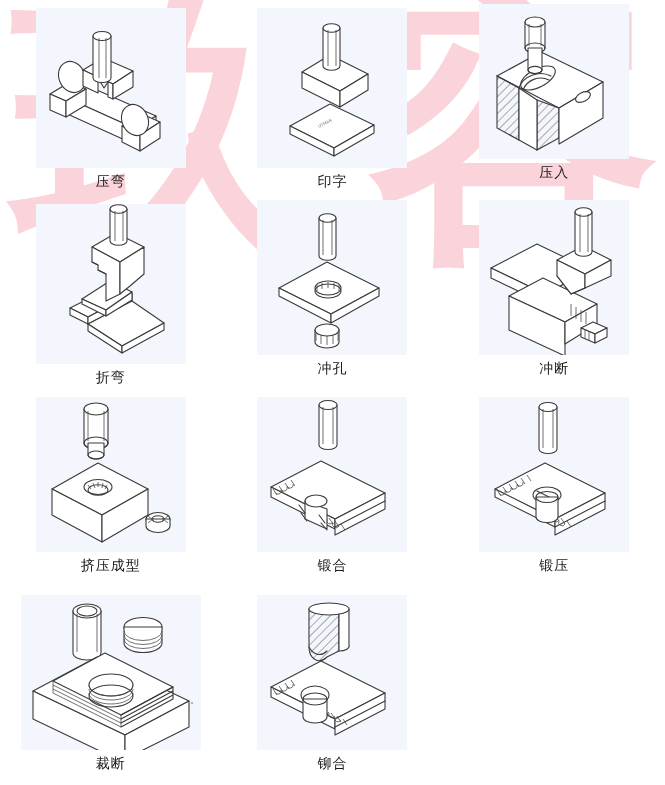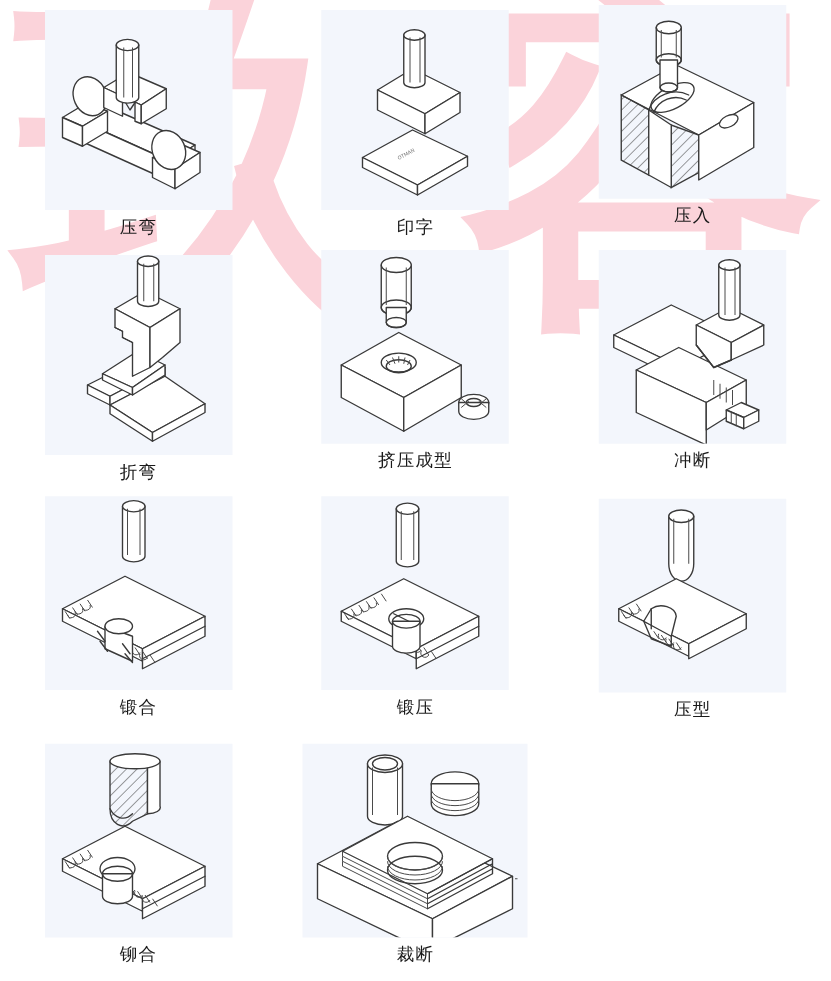--- a/index.html
+++ b/index.html
@@ -200,20 +200,75 @@
           <path class="ln" d="M56 58 L62 61 M62 66 L70 70"></path>
 
           <path class="fl" d="M74 5 L74 37 A8.5 4.2 0 0 0 91 37 L91 5 Z"></path>
           <ellipse class="fl" cx="82.5" cy="5" rx="8.5" ry="4.2"></ellipse>
           <path class="thin" d="M79 7 L79 37 M87 7 L87 37"></path>
         </svg>
       </div>
       <div class="caption">折弯</div>
     </div>
 
+    <div class="cell r2">
+      <div class="panel">
+        <svg viewBox="0 0 150 155" width="150" height="155">
+
+          <path class="fl" d="M62 18 L62 56 A8.5 4.2 0 0 0 79 56 L79 18 Z"></path>
+          <ellipse class="fl" cx="70.5" cy="18" rx="8.5" ry="4.2"></ellipse>
+          <path class="thin" d="M66 20 L66 55 M75 20 L75 55"></path>
+
+          <path class="fl" d="M22 88 L70 62 L122 88 L74 114 Z"></path>
+          <path class="fl" d="M22 88 L22 96 L74 123 L74 114 Z"></path>
+          <path class="fl" d="M74 114 L122 88 L122 96 L74 123 Z"></path>
+
+          <ellipse class="fl" cx="71" cy="88" rx="13" ry="7"></ellipse>
+          <ellipse class="ln" cx="71" cy="91" rx="13" ry="7"></ellipse>
+          <path class="thin" d="M60 85 L60 91 M65 83 L65 89 M71 82 L71 88 M77 83 L77 89 M82 85 L82 91"></path>
+
+          <path class="fl" d="M58 130 L58 142 A12 6 0 0 0 82 142 L82 130 Z"></path>
+          <ellipse class="fl" cx="70" cy="130" rx="12" ry="6"></ellipse>
+          <path class="thin" d="M59 133 L59 141 M64 135 L64 144 M70 136 L70 145 M76 135 L76 144 M81 133 L81 141"></path>
+        </svg>
+      </div>
+      <div class="caption">冲孔</div>
+    </div>
+
+    <div class="cell r2">
+      <div class="panel">
+        <svg viewBox="0 0 150 155" width="150" height="155">
+
+          <path class="fl" d="M12 68 L58 44 L112 70 L66 94 Z"></path>
+          <path class="fl" d="M12 68 L12 78 L66 104 L66 94 Z"></path>
+          <path class="fl" d="M66 94 L112 70 L112 80 L66 104 Z"></path>
+
+          <path class="fl" d="M30 96 L64 78 L118 104 L86 122 Z"></path>
+          <path class="fl" d="M30 96 L30 130 L86 156 L86 122 Z"></path>
+          <path class="fl" d="M86 122 L118 104 L118 124 L86 144 Z"></path>
+
+          <path class="thin" d="M92 104 L92 116 M97 107 L97 119 M102 110 L102 122 M107 112 L107 124"></path>
+
+          <path class="fl" d="M78 60 L104 46 L132 60 L106 74 Z"></path>
+          <path class="fl" d="M78 60 L78 76 L92 94 L106 88 L106 74 Z"></path>
+          <path class="fl" d="M106 74 L132 60 L132 76 L106 88 Z"></path>
+          <path class="ln" d="M78 76 L92 94 L106 88"></path>
+
+          <path class="fl" d="M96 12 L96 52 A8.5 4.2 0 0 0 113 52 L113 12 Z"></path>
+          <ellipse class="fl" cx="104.5" cy="12" rx="8.5" ry="4.2"></ellipse>
+          <path class="thin" d="M101 14 L101 52 M109 14 L109 52"></path>
+
+          <path class="fl" d="M102 128 L114 122 L128 128 L116 134 Z"></path>
+          <path class="fl" d="M102 128 L102 137 L116 143 L116 134 Z"></path>
+          <path class="fl" d="M116 134 L128 128 L128 137 L116 143 Z"></path>
+          <path class="thin" d="M106 130 L106 139 M110 132 L110 141"></path>
+        </svg>
+      </div>
+      <div class="caption">冲断</div>
+    </div>
 
     <div class="cell r3">
       <div class="panel">
         <svg viewBox="0 0 150 155" width="150" height="155">
 
           <path class="fl" d="M48 12 L48 46 A12 6 0 0 0 72 46 L72 12 Z"></path>
           <ellipse class="fl" cx="60" cy="12" rx="12" ry="6"></ellipse>
           <ellipse class="ln" cx="60" cy="46" rx="12" ry="6"></ellipse>
           <path class="fl" d="M52 46 L52 58 A8 4 0 0 0 68 58 L68 46 Z"></path>
           <ellipse class="ln" cx="60" cy="58" rx="8" ry="4"></ellipse>
@@ -229,52 +284,20 @@
 
           <ellipse class="fl" cx="122" cy="122" rx="12" ry="6.5"></ellipse>
           <path class="fl" d="M110 122 L110 129 A12 6.5 0 0 0 134 129 L134 122 Z"></path>
           <ellipse class="ln" cx="122" cy="122" rx="6" ry="3.2"></ellipse>
           <path class="thin" d="M112 119 L118 124 M132 119 L126 124 M112 126 L118 121 M132 126 L126 121"></path>
         </svg>
       </div>
       <div class="caption">挤压成型</div>
     </div>
 
-    <div class="cell r2">
-      <div class="panel">
-        <svg viewBox="0 0 150 155" width="150" height="155">
-
-          <path class="fl" d="M12 68 L58 44 L112 70 L66 94 Z"></path>
-          <path class="fl" d="M12 68 L12 78 L66 104 L66 94 Z"></path>
-          <path class="fl" d="M66 94 L112 70 L112 80 L66 104 Z"></path>
-
-          <path class="fl" d="M30 96 L64 78 L118 104 L86 122 Z"></path>
-          <path class="fl" d="M30 96 L30 130 L86 156 L86 122 Z"></path>
-          <path class="fl" d="M86 122 L118 104 L118 124 L86 144 Z"></path>
-
-          <path class="thin" d="M92 104 L92 116 M97 107 L97 119 M102 110 L102 122 M107 112 L107 124"></path>
-
-          <path class="fl" d="M78 60 L104 46 L132 60 L106 74 Z"></path>
-          <path class="fl" d="M78 60 L78 76 L92 94 L106 88 L106 74 Z"></path>
-          <path class="fl" d="M106 74 L132 60 L132 76 L106 88 Z"></path>
-          <path class="ln" d="M78 76 L92 94 L106 88"></path>
-
-          <path class="fl" d="M96 12 L96 52 A8.5 4.2 0 0 0 113 52 L113 12 Z"></path>
-          <ellipse class="fl" cx="104.5" cy="12" rx="8.5" ry="4.2"></ellipse>
-          <path class="thin" d="M101 14 L101 52 M109 14 L109 52"></path>
-
-          <path class="fl" d="M102 128 L114 122 L128 128 L116 134 Z"></path>
-          <path class="fl" d="M102 128 L102 137 L116 143 L116 134 Z"></path>
-          <path class="fl" d="M116 134 L128 128 L128 137 L116 143 Z"></path>
-          <path class="thin" d="M106 130 L106 139 M110 132 L110 141"></path>
-        </svg>
-      </div>
-      <div class="caption">冲断</div>
-    </div>
-
     <div class="cell r3">
       <div class="panel">
         <svg viewBox="0 0 150 155" width="150" height="155">
 
           <path class="fl" d="M62 8 L62 48 A9 4.5 0 0 0 80 48 L80 8 Z"></path>
           <ellipse class="fl" cx="71" cy="8" rx="9" ry="4.5"></ellipse>
           <path class="thin" d="M66 10 L66 47 M76 10 L76 47"></path>
 
           <path class="fl" d="M14 90 L64 64 L128 96 L78 122 Z"></path>
           <path class="fl" d="M14 90 L14 100 L78 132 L78 122 Z"></path>
@@ -318,45 +341,50 @@
 
           <ellipse class="fl" cx="68" cy="98" rx="14" ry="8"></ellipse>
           <path class="ln" d="M58 94 L78 104"></path>
           <path class="fl" d="M57 100 L57 120 A11 5.5 0 0 0 79 120 L79 100 Z"></path>
           <ellipse class="ln" cx="68" cy="100" rx="11" ry="5.5"></ellipse>
         </svg>
       </div>
       <div class="caption">锻压</div>
     </div>
 
-    <div class="cell r4">
-      <div class="panel">
-        <svg viewBox="0 0 150 155" width="150" height="155">
-
-          <path class="fl" d="M56 14 L56 52 A10 14 0 0 0 76 52 L76 14 Z"></path>
-          <ellipse class="fl" cx="66" cy="14" rx="10" ry="5"></ellipse>
-          <path class="thin" d="M60 16 L60 52 M72 16 L72 52"></path>
-
-          <path class="fl" d="M16 88 L62 64 L118 92 L72 116 Z"></path>
-          <path class="fl" d="M16 88 L16 98 L72 126 L72 116 Z"></path>
-          <path class="fl" d="M72 116 L118 92 L118 104 L72 128 Z"></path>
-
-          <g class="thin">
-            <path d="M18 90 L22 96 M24 87 L28 93 M30 84 L34 90"></path>
-            <path d="M20 93 A3 3 0 0 0 26 91 M26 90 A3 3 0 0 0 32 88"></path>
-            <path d="M44 106 L48 112 M50 109 L54 115 M56 112 L60 118 M62 115 L66 121"></path>
-            <path d="M48 108 A3 3 0 0 0 54 111 M54 112 A3 3 0 0 0 60 115 M60 116 A3 3 0 0 0 66 119"></path>
-          </g>
-
-          <path class="fl" d="M36 98 L42 88 A12 9 0 0 1 62 94 L58 110 Z"></path>
-          <path class="ln" d="M36 98 L42 112 L58 118 L58 110"></path>
-          <path class="ln" d="M42 88 L42 104"></path>
-        </svg>
-      </div>
-      <div class="caption">压型</div>
+
+    <div class="cell r4 r4w">
+      <div class="panel">
+        <svg viewBox="0 0 180 155" width="180" height="155">
+
+          <path class="fl" d="M52 16 L52 58 A14 7 0 0 0 80 58 L80 16 Z"></path>
+          <ellipse class="fl" cx="66" cy="16" rx="14" ry="7"></ellipse>
+          <ellipse class="ln" cx="66" cy="16" rx="10" ry="5"></ellipse>
+          <path class="thin" d="M56 19 L56 57 M76 19 L76 57"></path>
+
+          <ellipse class="fl" cx="122" cy="32" rx="19" ry="9.5"></ellipse>
+          <path class="fl" d="M103 32 L103 48 A19 9.5 0 0 0 141 48 L141 32 Z"></path>
+          <path class="thin" d="M103 36 A19 9.5 0 0 0 141 36 M103 40 A19 9.5 0 0 0 141 40 M103 44 A19 9.5 0 0 0 141 44"></path>
+
+          <path class="fl" d="M12 96 L76 62 L168 106 L104 140 Z"></path>
+          <path class="fl" d="M12 96 L12 124 L104 168 L104 140 Z"></path>
+          <path class="fl" d="M104 140 L168 106 L168 132 L104 164 Z"></path>
+
+          <path class="fl" d="M32 86 L84 58 L152 92 L100 120 Z"></path>
+          <path class="thin" d="M32 86 L32 90 L100 124 L100 120 M32 90 L32 94 L100 128 L100 124 M32 94 L32 98 L100 132 L100 128"></path>
+          <path class="ln" d="M100 120 L152 92 L152 96 L100 124 M152 96 L152 100 L100 128 M152 100 L152 104 L100 132"></path>
+
+          <ellipse class="fl" cx="90" cy="90" rx="22" ry="11"></ellipse>
+          <path class="thin" d="M68 90 A22 11 0 0 0 112 90 M68 94 A22 11 0 0 0 112 94 M68 98 A22 11 0 0 0 112 98"></path>
+          <ellipse class="ln" cx="90" cy="101" rx="22" ry="11"></ellipse>
+
+          <path class="thin" d="M170 108 L172 108"></path>
+        </svg>
+      </div>
+      <div class="caption">裁断</div>
     </div>
 
     <div class="cell r4">
       <div class="panel">
         <svg viewBox="0 0 150 155" width="150" height="155">
           <defs>
             <pattern id="hatchB" width="6" height="6" patternUnits="userSpaceOnUse" patternTransform="rotate(45)">
               <line x1="0" y1="0" x2="0" y2="6" stroke="#3a3a3a" stroke-width="0.8"></line>
             </pattern>
           </defs>
@@ -379,45 +407,14 @@
           </g>
 
           <ellipse class="fl" cx="58" cy="100" rx="14" ry="9"></ellipse>
           <path class="fl" d="M46 104 L46 122 A12 6 0 0 0 70 122 L70 104 Z"></path>
           <ellipse class="ln" cx="58" cy="104" rx="12" ry="6"></ellipse>
         </svg>
       </div>
       <div class="caption">铆合</div>
     </div>
 
-    <div class="cell r4 r4w">
-      <div class="panel">
-        <svg viewBox="0 0 180 155" width="180" height="155">
-
-          <path class="fl" d="M52 16 L52 58 A14 7 0 0 0 80 58 L80 16 Z"></path>
-          <ellipse class="fl" cx="66" cy="16" rx="14" ry="7"></ellipse>
-          <ellipse class="ln" cx="66" cy="16" rx="10" ry="5"></ellipse>
-          <path class="thin" d="M56 19 L56 57 M76 19 L76 57"></path>
-
-          <ellipse class="fl" cx="122" cy="32" rx="19" ry="9.5"></ellipse>
-          <path class="fl" d="M103 32 L103 48 A19 9.5 0 0 0 141 48 L141 32 Z"></path>
-          <path class="thin" d="M103 36 A19 9.5 0 0 0 141 36 M103 40 A19 9.5 0 0 0 141 40 M103 44 A19 9.5 0 0 0 141 44"></path>
-
-          <path class="fl" d="M12 96 L76 62 L168 106 L104 140 Z"></path>
-          <path class="fl" d="M12 96 L12 124 L104 168 L104 140 Z"></path>
-          <path class="fl" d="M104 140 L168 106 L168 132 L104 164 Z"></path>
-
-          <path class="fl" d="M32 86 L84 58 L152 92 L100 120 Z"></path>
-          <path class="thin" d="M32 86 L32 90 L100 124 L100 120 M32 90 L32 94 L100 128 L100 124 M32 94 L32 98 L100 132 L100 128"></path>
-          <path class="ln" d="M100 120 L152 92 L152 96 L100 124 M152 96 L152 100 L100 128 M152 100 L152 104 L100 132"></path>
-
-          <ellipse class="fl" cx="90" cy="90" rx="22" ry="11"></ellipse>
-          <path class="thin" d="M68 90 A22 11 0 0 0 112 90 M68 94 A22 11 0 0 0 112 94 M68 98 A22 11 0 0 0 112 98"></path>
-          <ellipse class="ln" cx="90" cy="101" rx="22" ry="11"></ellipse>
-
-          <path class="thin" d="M170 108 L172 108"></path>
-        </svg>
-      </div>
-      <div class="caption">裁断</div>
-    </div>
-
   </div>
 </div>
 
 </body></html>

